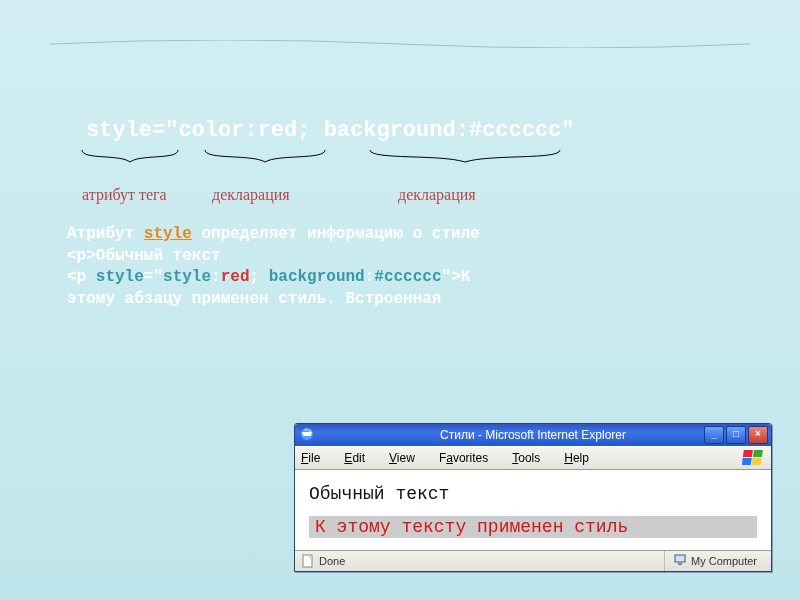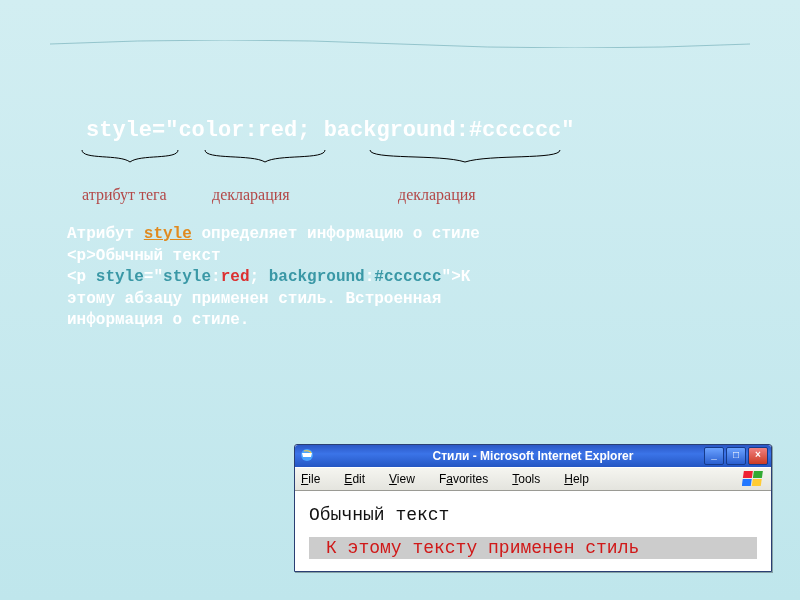--- a/index.html
+++ b/index.html
@@ -16,31 +16,31 @@
   .lbl3{left:398px}
 
   .body{position:absolute;top:224px;left:67px;width:620px;font-family:"Courier New",monospace;font-weight:bold;font-size:16px;line-height:1.35;color:#fff}
   .orange{color:#e08a1f}
   .teal{color:#3a98a6}
   .red{color:#dc3030}
 
   .iewin{position:absolute;bottom:28px;right:28px;width:476px;border:1px solid #2a3f73;border-radius:3px 3px 0 0;box-shadow:1px 1px 0 rgba(0,0,0,.3);font-family:Tahoma,Arial,sans-serif;font-size:12px;background:#fff}
   .ie-titlebar{height:22px;background:linear-gradient(#2b57c5,#3b74e8 40%,#2456c3);color:#fff;display:flex;align-items:center;justify-content:center;position:relative;border-radius:3px 3px 0 0}
   .ie-titlebar .eicon{position:absolute;left:4px;top:2px;width:16px;height:16px}
-  .ie-titlebar .txt{font-weight:bold;font-size:12px}
+  .ie-titlebar .txt{font-weight:normal;font-size:12px}
   .ie-controls{position:absolute;right:3px;top:2px;display:flex;gap:2px}
   .ie-controls span{width:18px;height:16px;background:linear-gradient(#6aa1ff,#2a5fd0);border:1px solid #163a8a;border-radius:2px;color:#fff;font-size:10px;line-height:14px;text-align:center;font-weight:bold}
   .ie-controls .close{background:linear-gradient(#f08080,#cc3b24)}
   .ie-menubar{height:22px;background:linear-gradient(#f5f5f0,#e4e4de);border-top:1px solid #fff;border-bottom:1px solid #9a9a94;display:flex;align-items:center;padding:0 6px;gap:24px;position:relative}
   .ie-menubar span{cursor:default}
   .ie-menubar span u{text-decoration:underline}
   .winlogo{position:absolute;right:4px;top:2px;width:25px;height:18px}
   .ie-content{padding:12px 14px 8px;font-family:"Courier New",monospace;font-size:18px}
   .ie-content .p1{color:#111;margin:2px 0 12px}
-  .ie-content .p2{color:#d01818;background:#ccc;padding:1px 17px;margin:4px 0 4px}
+  .ie-content .p2{color:#d01818;background:#ccc;padding:1px 6px;margin:4px 0 4px}
   .ie-status{height:20px;background:linear-gradient(#f2f2ec,#e0e0d8);border-top:1px solid #9a9a94;display:flex;align-items:center;padding:0 6px;font-size:11px;color:#333}
   .ie-status .spacer{flex:1}
   .ie-status .box{border-left:1px solid #bdbdb5;height:100%;display:flex;align-items:center;padding:0 8px;gap:4px}
   .ie-page-icon{display:inline-block;width:14px;height:14px;margin-right:4px}
 </style>
 </head>
 <body>
 
 <div class="slide">
 
@@ -69,21 +69,20 @@
 
   <div class="body">
     <div>
       <span>Атрибут </span><span class="orange" style="text-decoration:underline">style</span><span> определяет информацию о стиле</span>
     </div>
     <div>&lt;p&gt;Обычный текст</div>
     <div>
       <span>&lt;p </span><span class="teal">style</span><span>=</span><span>"</span><span class="teal">style</span><span>:</span><span class="red">red</span><span>;  </span><span class="teal">background</span><span>:</span><span class="teal">#cccccc</span><span>"&gt;К</span>
     </div>
     <div>этому абзацу применен стиль. Встроенная</div>
-    <div>информация о стиле.</div>
   </div>
 
   <div class="iewin">
     <div class="ie-titlebar">
       <span class="eicon">
         <svg viewBox="0 0 16 16">
             <circle cx="8" cy="8" r="6" fill="#4aa3ff"></circle>
             <path d="M3 6 L13 6 L12 10 L4 10 Z" fill="#fff"></path>
             <path d="M5 4 Q11 3 12 6" stroke="#ffcc33" stroke-width="1.2" fill="none"></path>
           </svg>
@@ -110,15 +109,34 @@
               <rect x="2" y="9" width="9" height="7" fill="#27f"></rect>
               <rect x="12" y="9" width="9" height="7" fill="#fc3"></rect>
             </g>
           </svg>
       </span>
     </div>
     <div class="ie-content">
       <div class="p1">Обычный текст</div>
       <div class="p2">К этому тексту применен стиль</div>
     </div>
+    <div class="ie-status">
+      <span class="ie-page-icon">
+        <svg viewBox="0 0 14 14">
+            <rect x="2" y="1" width="9" height="12" fill="#fff" stroke="#888"></rect>
+            <path d="M8 1 L11 4 L8 4 Z" fill="#ccc"></path>
+          </svg>
+      </span>
+      <span>Done</span>
+      <span class="spacer"></span>
+      <span class="box">
+        <span>
+          <svg width="14" height="14" viewBox="0 0 14 14">
+              <rect x="2" y="2" width="10" height="7" fill="#cfe3ff" stroke="#557"></rect>
+              <rect x="5" y="10" width="4" height="2" fill="#888"></rect>
+            </svg>
+        </span>
+        <span>My Computer</span>
+      </span>
+    </div>
   </div>
 
 </div>
 
 </body></html>

